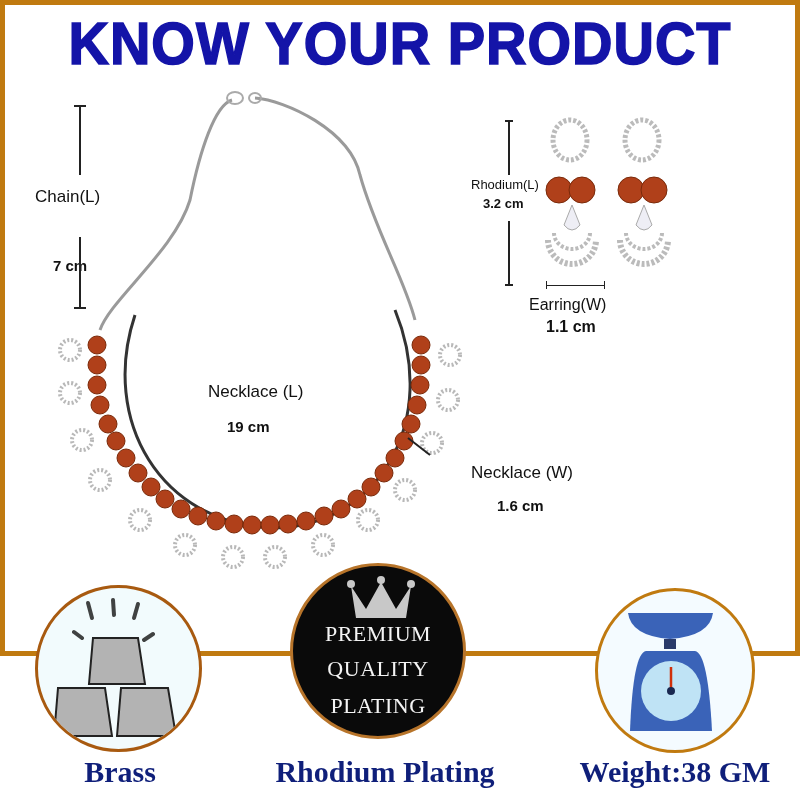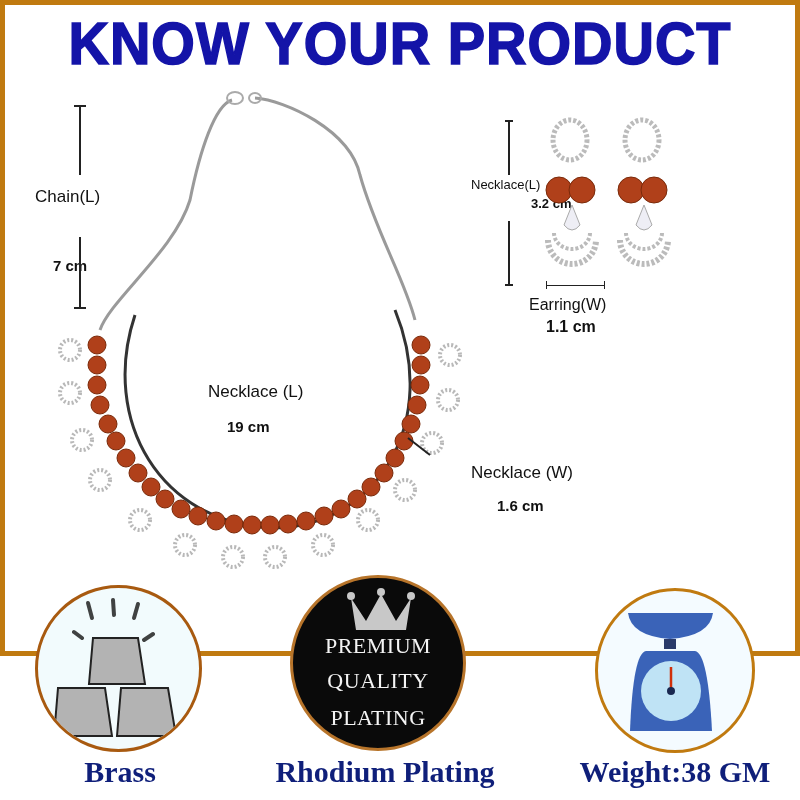--- a/index.html
+++ b/index.html
@@ -113,22 +113,22 @@
     <line x1="408" y1="438" x2="430" y2="455" stroke="#222" stroke-width="2"></line>
   </svg>
 
   <div class="lbl reg" style="left:203px; top:377px;">Necklace (L)</div>
   <div class="lbl bold" style="left:222px; top:413px;">19 cm</div>
   <div class="lbl reg" style="left:466px; top:458px;">Necklace (W)</div>
   <div class="lbl bold" style="left:492px; top:492px;">1.6 cm</div>
 
   <div class="cap" style="left:500px; top:115px; width:8px;"></div>
   <div class="vline" style="left:503px; top:115px; height:55px;"></div>
-  <div class="lbl reg" style="left:466px; top:172px; font-size:13px;">Necklace(L)</div>
-  <div class="lbl bold" style="left:478px; top:191px; font-size:13px;margin-left:48px;">3.2 cm</div>
+  <div class="lbl reg" style="left:466px; top:172px; font-size:13px;">Rhodium(L)</div>
+  <div class="lbl bold" style="left:478px; top:191px; font-size:13px;">3.2 cm</div>
   <div class="vline" style="left:503px; top:216px; height:65px;"></div>
   <div class="cap" style="left:500px; top:279px; width:8px;"></div>
 
   <svg width="140" height="170" style="left:535px; top:110px;" viewBox="0 0 140 170">
     <g id="ear">
       <ellipse cx="30" cy="25" rx="17" ry="20" fill="none" stroke="#bbb" stroke-width="5" stroke-dasharray="3 2"></ellipse>
       <circle cx="19" cy="75" r="13" fill="#b0401a" stroke="#7a2a0a"></circle>
       <circle cx="42" cy="75" r="13" fill="#b0401a" stroke="#7a2a0a"></circle>
       <path d="M32 90 L24 110 Q32 120 40 110 Z" fill="#eeeef5" stroke="#aaa"></path>
       <path d="M8 125 A 24 24 0 0 0 56 125" fill="none" stroke="#bbb" stroke-width="6" stroke-dasharray="3 2"></path>
@@ -154,21 +154,21 @@
       </g>
       <g fill="#b3b3b3" stroke="#222" stroke-width="2">
         <path d="M55 50 L100 50 L107 96 L51 96 Z"></path>
         <path d="M20 100 L67 100 L74 148 L16 148 Z"></path>
         <path d="M83 100 L130 100 L138 148 L79 148 Z"></path>
       </g>
     </svg>
   </div>
   <div class="feature-label" style="left:45px; top:750px; width:140px;">Brass</div>
 
-  <div class="circle" style="left:285px; top:570px; width:176px; height:176px; background:#0a0a0a; border-color:#b7742a;">
+  <div class="circle" style="left:285px; top:558px; width:176px; height:176px; background:#0a0a0a; border-color:#b7742a;">
     <svg width="70" height="45" style="left:53px; top:8px;" viewBox="0 0 70 45">
       <path d="M5 12 L20 35 L35 8 L50 35 L65 12 L60 44 L10 44 Z" fill="#c8c8c8"></path>
       <circle cx="5" cy="10" r="4" fill="#c8c8c8"></circle>
         <circle cx="35" cy="6" r="4" fill="#c8c8c8"></circle>
         <circle cx="65" cy="10" r="4" fill="#c8c8c8"></circle>
     </svg>
     <div class="prem-text" style="top:55px;">PREMIUM</div>
     <div class="prem-text" style="top:127px;">PLATING</div>
     <div class="prem-text" style="top:90px;">QUALITY</div>
   </div>

